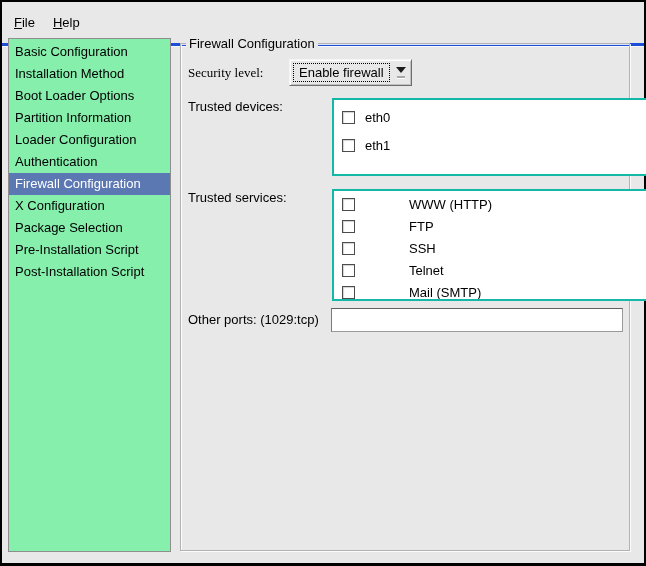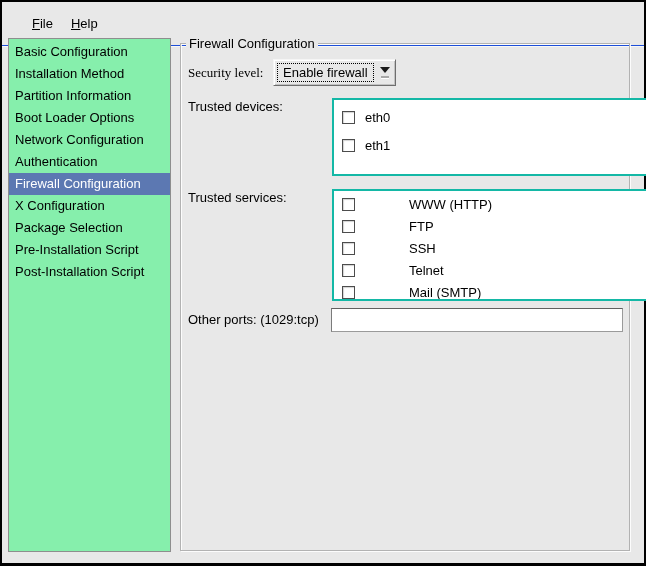--- a/index.html
+++ b/index.html
@@ -15,22 +15,22 @@
     font-size:13px;color:#000;background:#fff;
   }
   .window{
     position:relative;width:646px;height:566px;
     background:var(--window-bg);
     border:2px solid #000;border-bottom-width:3px;
   }
   
   .menubar{
     display:flex;align-items:center;height:44px;
-    padding:0 21px;
-    border-bottom:1px solid #1d4ed8;
+    padding:0 3px;
+    border-bottom:3px solid #1d4ed8;
     box-shadow:0 1px 0 #f7f7f7;
   }
   .menu-item{padding:5px 9px;cursor:default;}
   .menu-item span{display:inline-block;}
   .menu-item span::first-letter{text-decoration:underline;}
   
   .sidebar{
     position:absolute;left:6px;top:36px;width:163px;height:514px;
     background:#86efac;border:1px solid #8e8e8e;
     padding-top:2px;overflow:hidden;
@@ -48,21 +48,21 @@
     border:1px solid #b2b2b2;
     box-shadow:inset 1px 1px 0 rgba(255,255,255,.85),1px 1px 0 rgba(255,255,255,.85);
   }
   .frame-title{
     position:absolute;left:5px;top:-8px;
     background:var(--window-bg);padding:0 3px;line-height:15px;
   }
   .field-label{position:absolute;left:7px;white-space:nowrap;}
   
   .dropdown{
-    position:absolute;left:92px;top:15px;width:123px;height:27px;
+    position:absolute;left:108px;top:15px;width:123px;height:27px;
     background:var(--window-bg);
     border:1px solid;border-color:#f5f5f5 #6e6e6e #6e6e6e #f5f5f5;
     box-shadow:inset 1px 1px 0 #ffffff,inset -1px -1px 0 #c2c2c2;
     display:flex;align-items:stretch;cursor:default;
   }
   .dropdown-value{
     flex:1;margin:3px 2px 3px 3px;padding:0 5px;
     border:1px dotted #000;
     display:flex;align-items:center;white-space:nowrap;
   }
@@ -122,29 +122,29 @@
 
       <div class="sidebar-item">
         <span>Basic Configuration</span>
       </div>
 
       <div class="sidebar-item">
         <span>Installation Method</span>
       </div>
 
       <div class="sidebar-item">
+        <span>Boot Loader Options</span>
+      </div>
+
+      <div class="sidebar-item">
         <span>Partition Information</span>
       </div>
 
       <div class="sidebar-item">
-        <span>Boot Loader Options</span>
-      </div>
-
-      <div class="sidebar-item">
-        <span>Network Configuration</span>
+        <span>Loader Configuration</span>
       </div>
 
       <div class="sidebar-item">
         <span>Authentication</span>
       </div>
 
       <div class="sidebar-item selected">
         <span>Firewall Configuration</span>
       </div>
 

